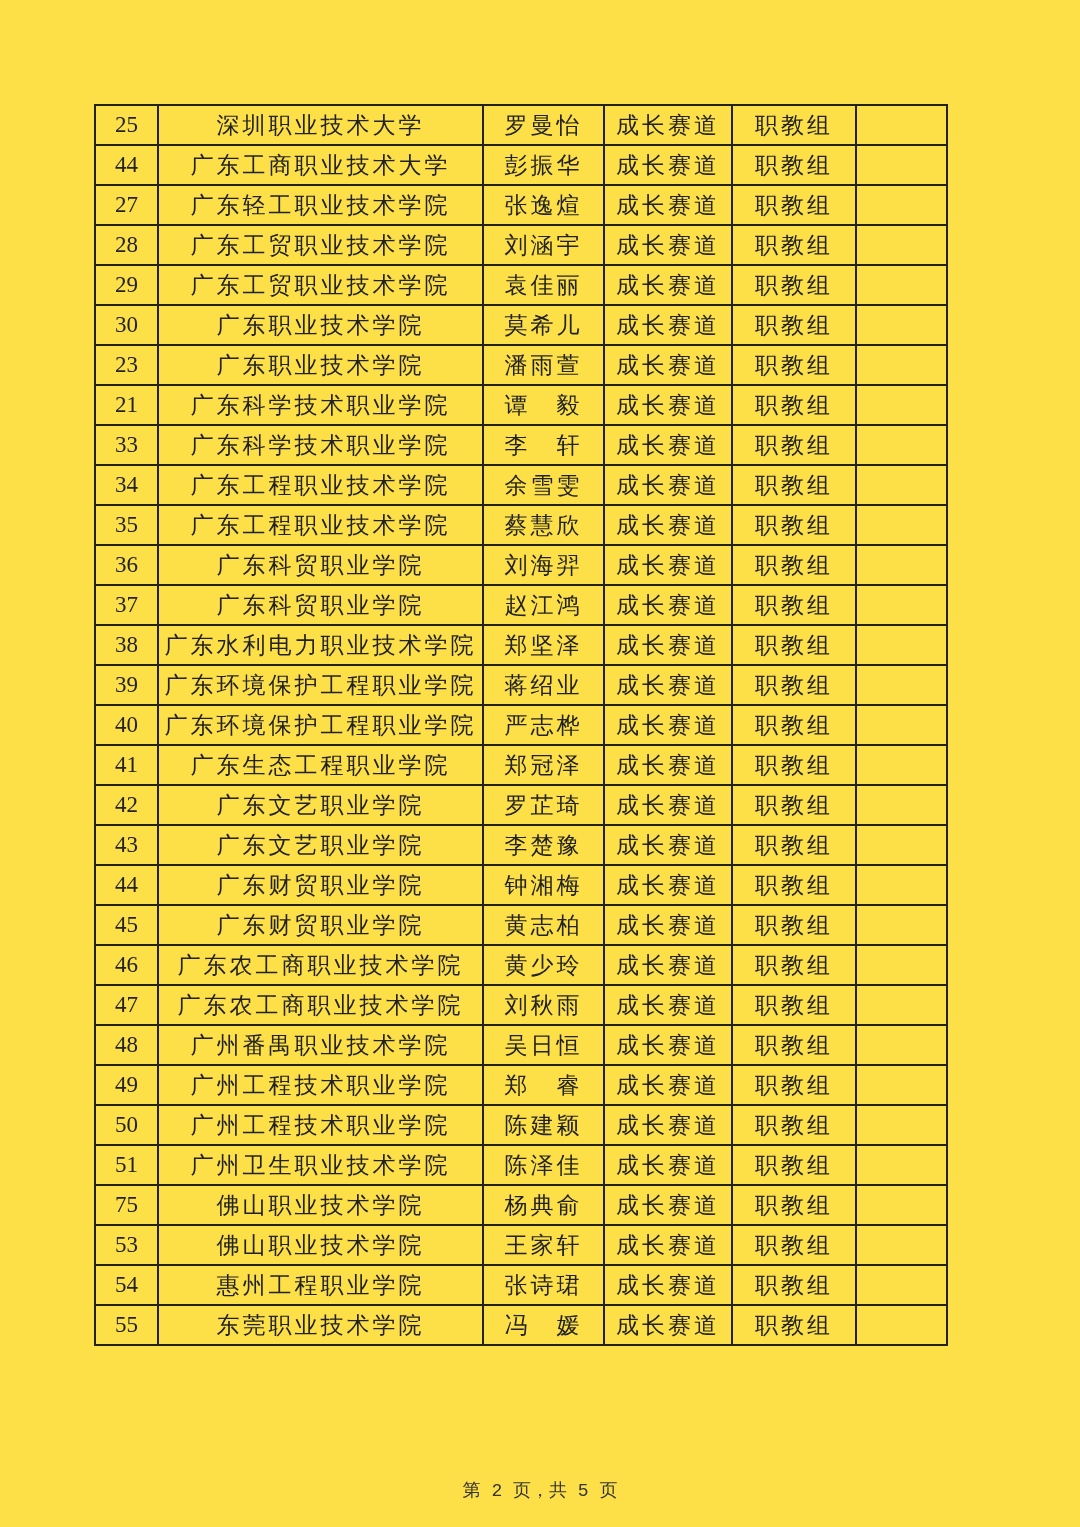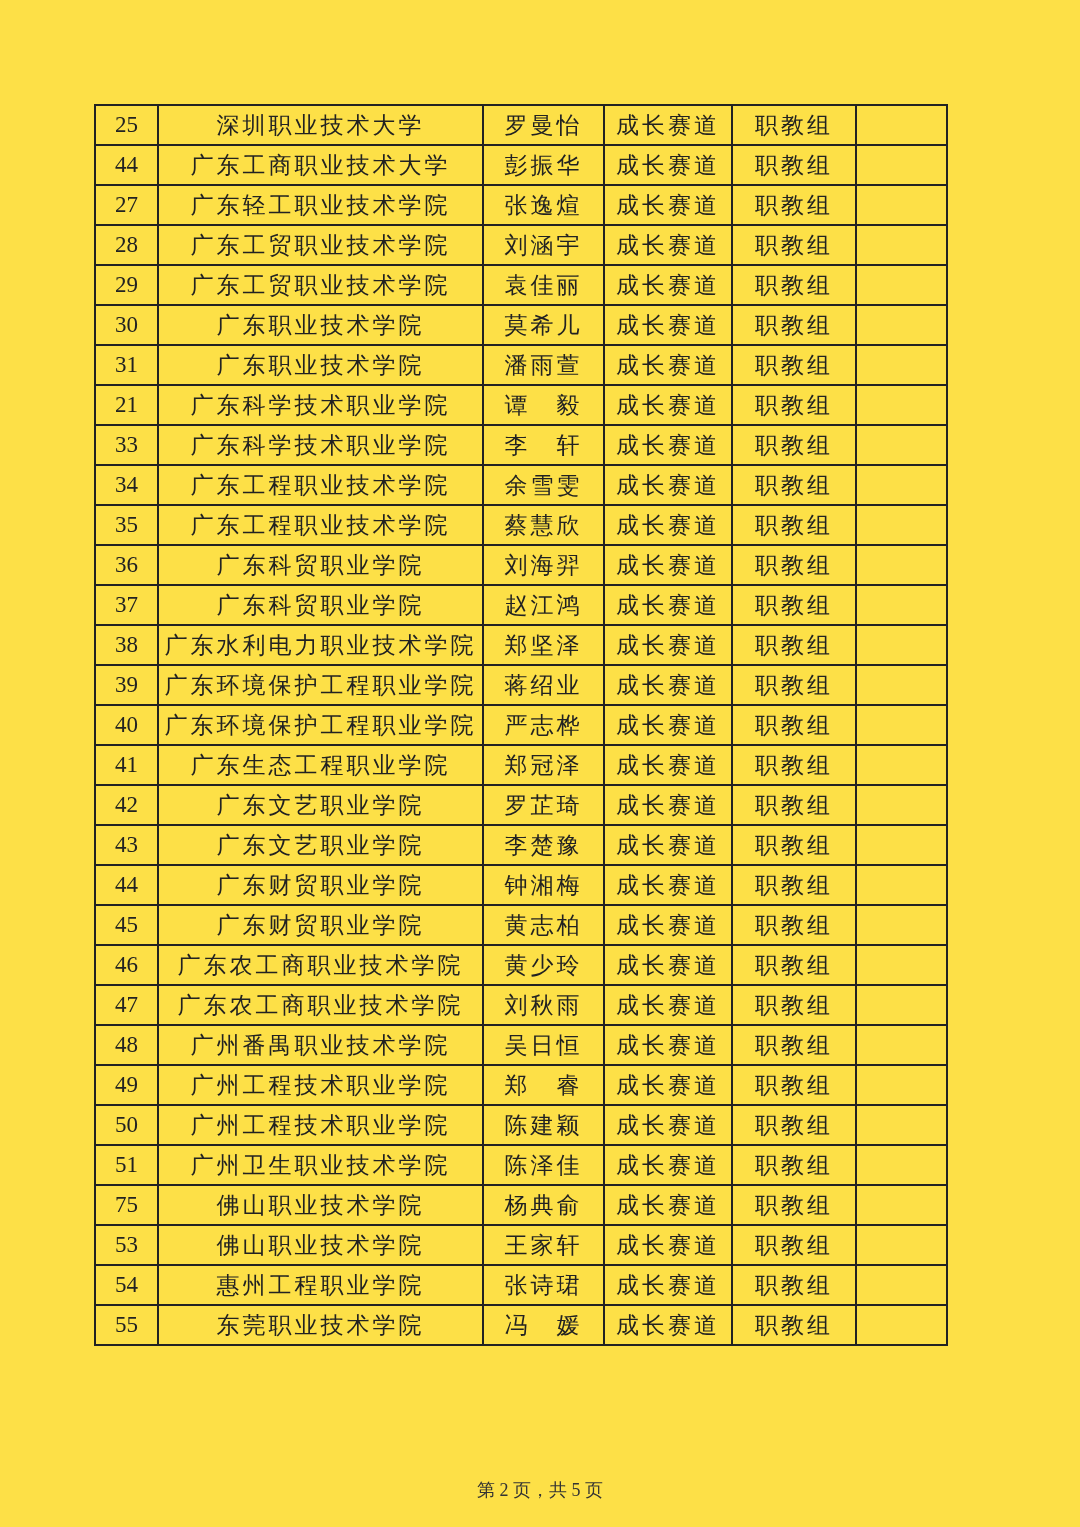--- a/index.html
+++ b/index.html
@@ -10,21 +10,21 @@
                    border-collapse: collapse; table-layout: fixed; }
     table.roster td { border: 2px solid #222; height: 38px; padding: 0; text-align: center;
                       vertical-align: middle; font-size: 23px; line-height: 38px;
                       white-space: nowrap; overflow: hidden; }
     td.c-no { font-family: "Liberation Serif", serif; font-size: 24px; }
     td.c-school { letter-spacing: 3px; }
     td.c-name { letter-spacing: 3px; border-radius: 13px; }
     td.c-track { letter-spacing: 3px; }
     td.c-group { letter-spacing: 3px; }
     .footer { position: absolute; left: 0; width: 1080px; top: 1478px; text-align: center;
-              font-family: Liberation Serif, serif; font-size: 18px; color: #333; }
+              font-family: Liberation Mono, monospace; font-size: 18px; color: #333; }
   </style>
 </head>
 <body>
 
 <div class="page">
   <table class="roster">
     <colgroup>
       <col style="width:63px">
       <col style="width:325px">
       <col style="width:121px">
@@ -75,21 +75,21 @@
         </tr>
         <tr>
           <td class="c-no">30</td>
           <td class="c-school">广东职业技术学院</td>
           <td class="c-name">莫希儿</td>
           <td class="c-track">成长赛道</td>
           <td class="c-group">职教组</td>
           <td class="c-note"></td>
         </tr>
         <tr>
-          <td class="c-no">31</td>
+          <td class="c-no">23</td>
           <td class="c-school">广东职业技术学院</td>
           <td class="c-name">潘雨萱</td>
           <td class="c-track">成长赛道</td>
           <td class="c-group">职教组</td>
           <td class="c-note"></td>
         </tr>
         <tr>
           <td class="c-no">21</td>
           <td class="c-school">广东科学技术职业学院</td>
           <td class="c-name">谭　毅</td>

